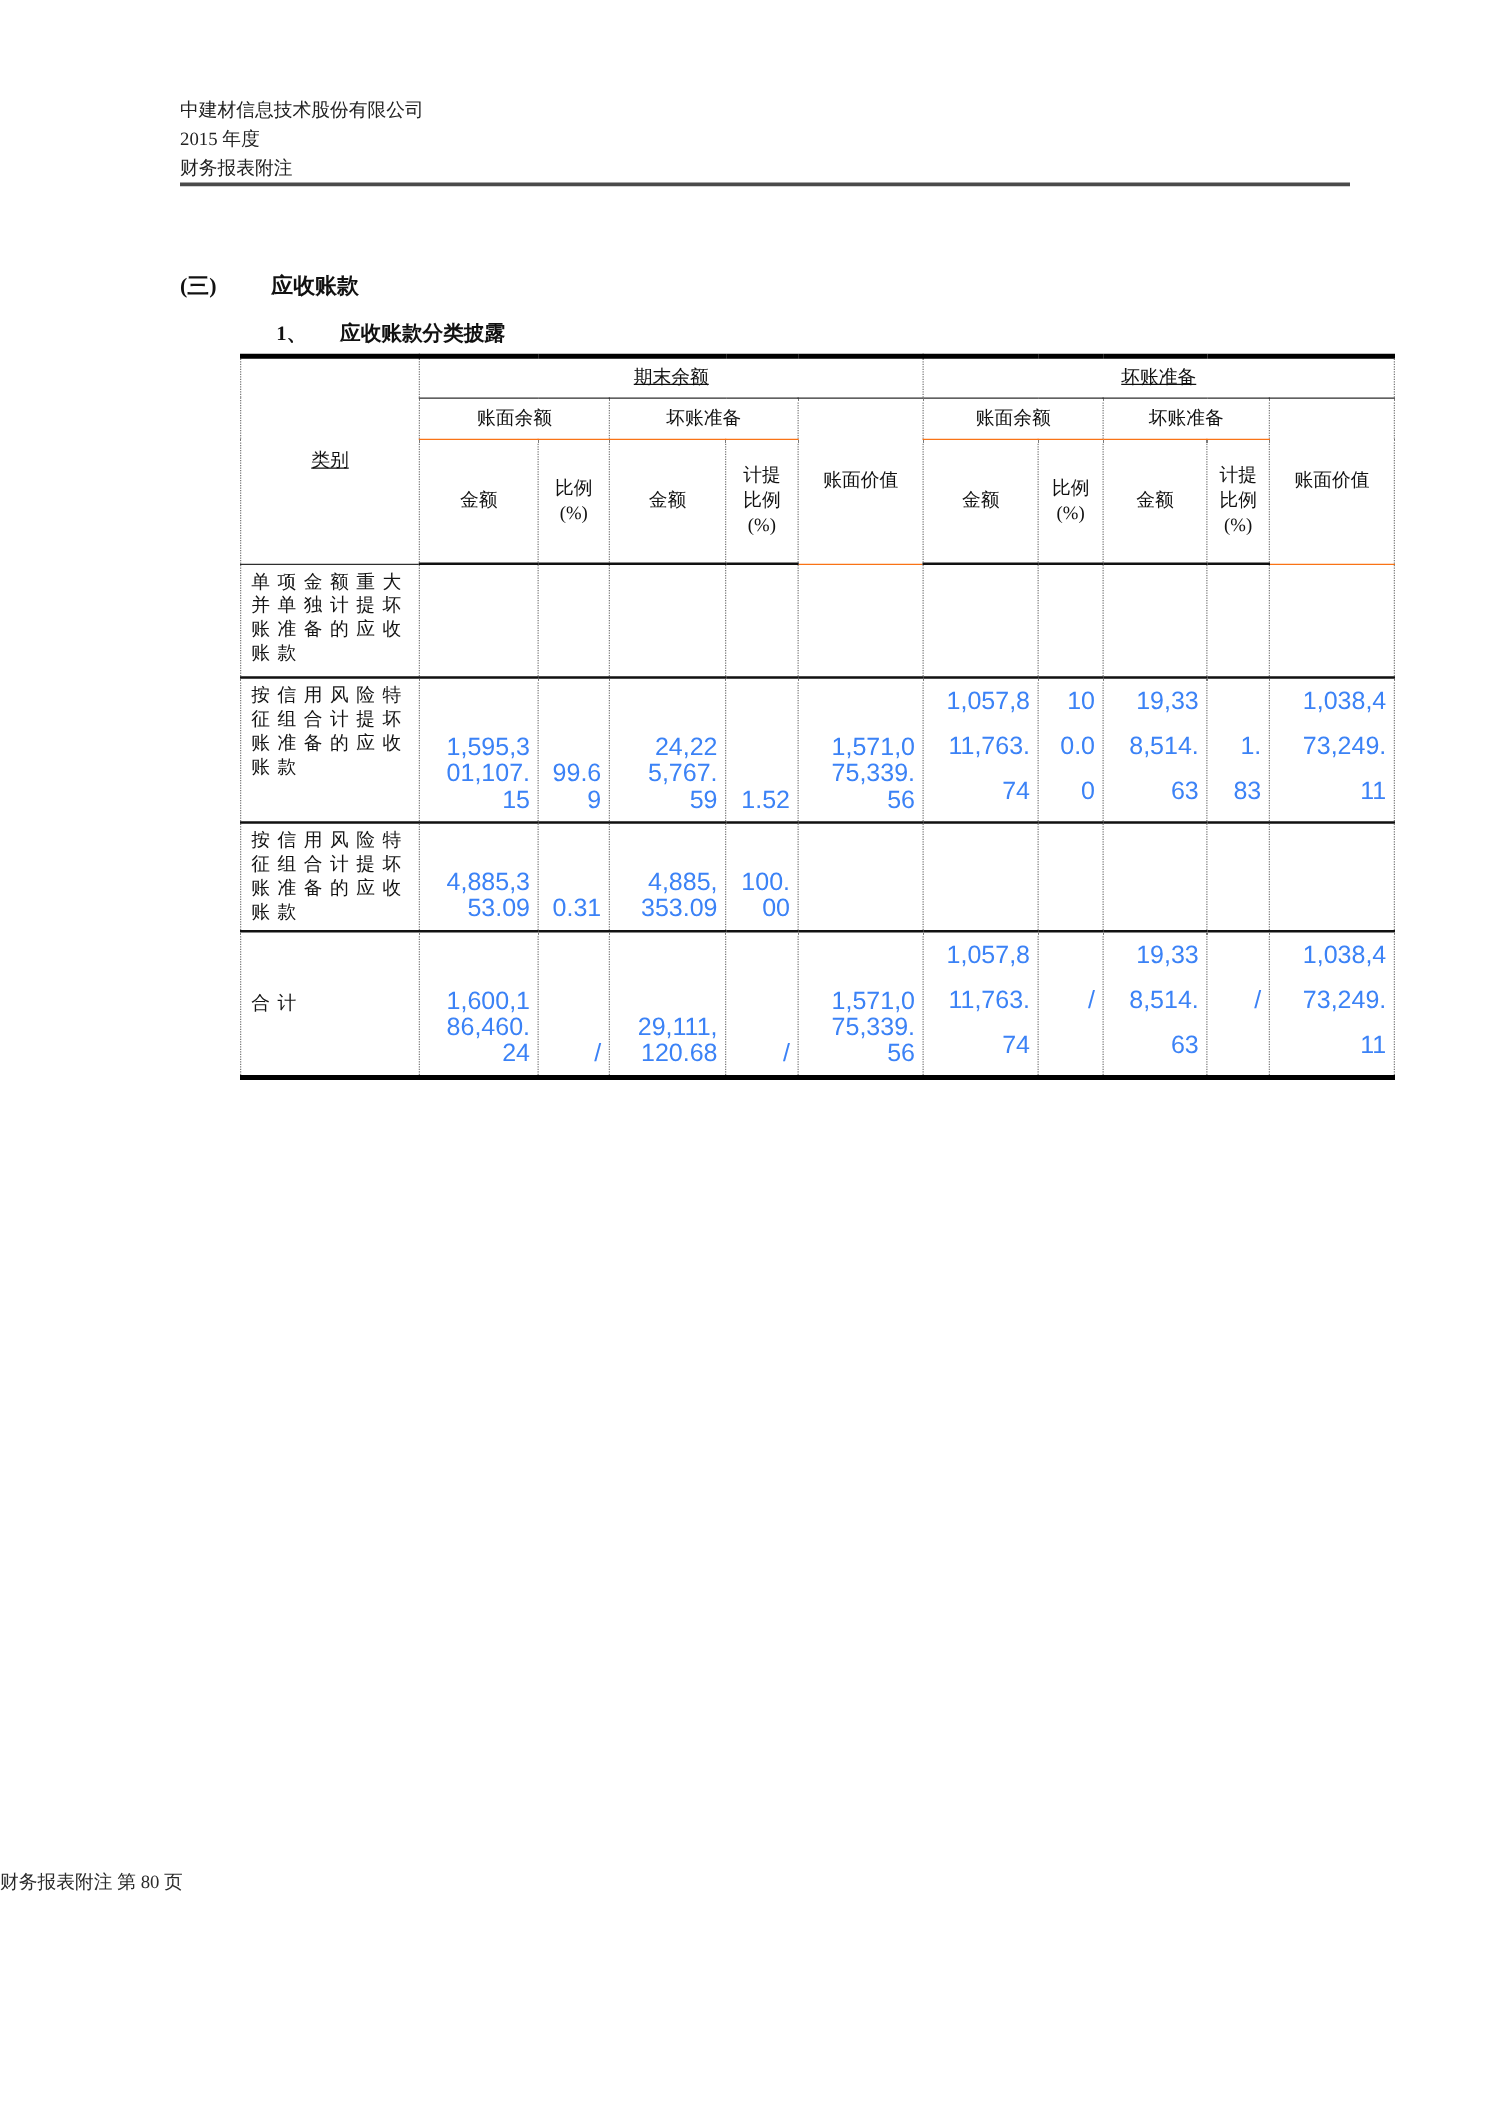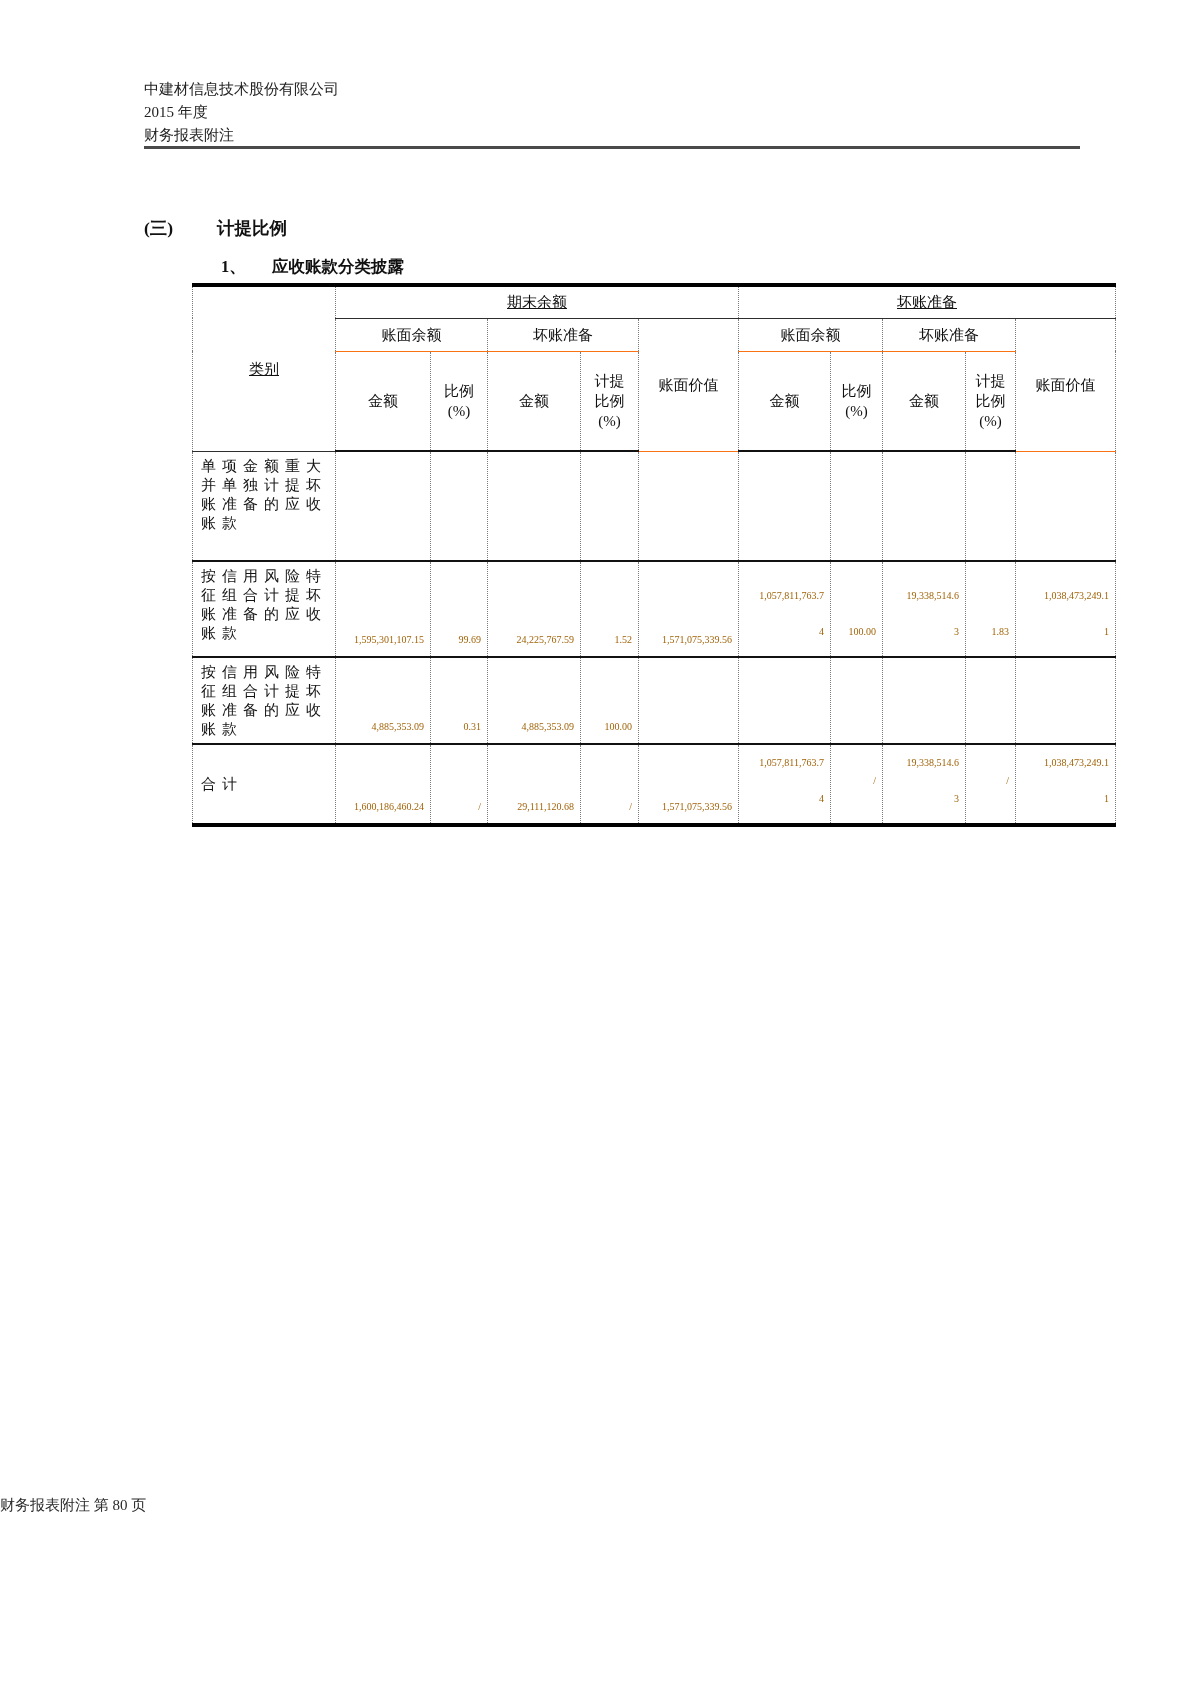--- a/index.html
+++ b/index.html
@@ -90,21 +90,21 @@
   .fin-table tr.h1 th { border-bottom: 1px solid #2e2e2e; text-decoration: underline; }
   .fin-table tr.h2 th { border-bottom: 1px solid #f97316; }
   .fin-table tr.h3 th { border-bottom: 2px solid #111; }
   .fin-table th.cath { border-bottom: 2px solid #111; }
   .fin-table th.bv   { border-bottom: 2px solid #111; }
   .fin-table tr.h3 th.c5  { padding: 2px 9px; }
   .fin-table tr.h3 th.c10 { padding: 2px 5px; }
 
   
   .fin-table tbody td { border-bottom: 2px solid #111; }
-  .fin-table tbody tr:nth-child(1) { height: 110px; }
+  .fin-table tbody tr:nth-child(1) { height: 91px; }
   .fin-table tbody tr:nth-child(2) { height: 96px; }
   .fin-table tbody tr:nth-child(3) { height: 76px; }
   .fin-table tbody tr:nth-child(4) { height: 81px; }
   .fin-table tbody tr:last-child td { border-bottom: 0; }
 
   .fin-table td.cat {
     font-size: 15px;
     line-height: 19px;
     letter-spacing: 6px;
     text-align: left;
@@ -112,23 +112,23 @@
     padding: 5px 8px 4px 8px;
     color: #141414;
   }
   .fin-table tr.total td.cat {
     text-align: left;
     vertical-align: middle;
     letter-spacing: 6px;
   }
 
   .fin-table td.num {
-    font-family: Liberation Serif, serif;
-    font-size: 10px;
-    color: #a16207;
+    font-family: Liberation Sans, sans-serif;
+    font-size: 20px;
+    color: #3b82f6;
     text-align: right;
     vertical-align: bottom;
     word-break: break-all;
     line-height: 21px;
     padding: 0 6px 6px 6px;
   }
   .fin-table td.num.spread { line-height: 36px; }
   .fin-table td.num.mid { vertical-align: middle; }
 
   
@@ -158,21 +158,21 @@
 
 <div class="doc-header">
   <div>中建材信息技术股份有限公司</div>
   <div>2015 年度</div>
   <div>财务报表附注</div>
 </div>
 <div class="doc-rule"></div>
 
 <div class="sec-heading">
   <span class="idx">(三)</span>
-  <span class="ttl">计提比例</span>
+  <span class="ttl">应收账款</span>
 </div>
 
 <div class="sub-heading">
   <span class="idx">1、</span>
   <span class="ttl">应收账款分类披露</span>
 </div>
 
 <table class="fin-table">
   <colgroup>
     <col style="width:143px">

